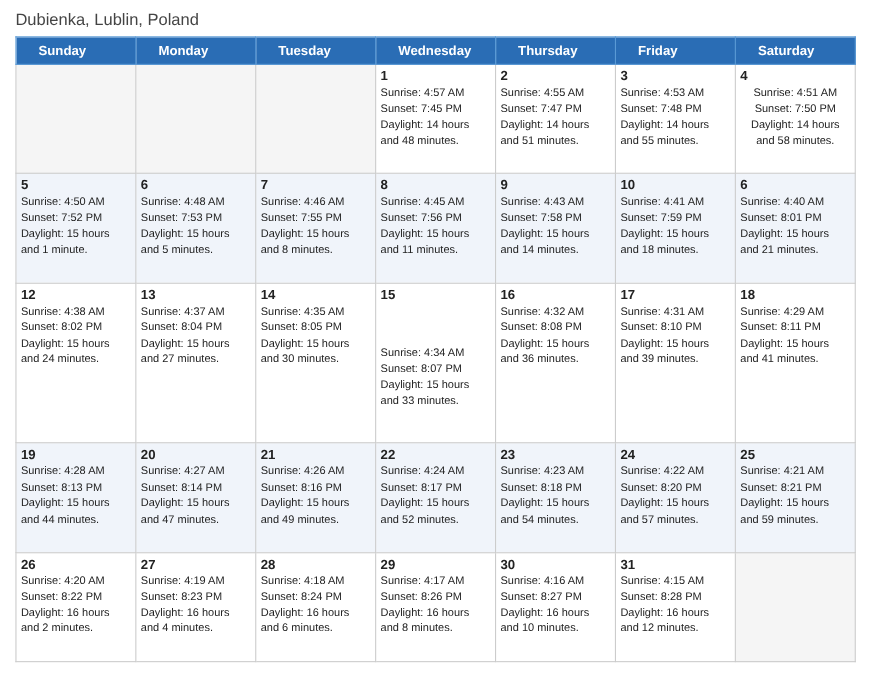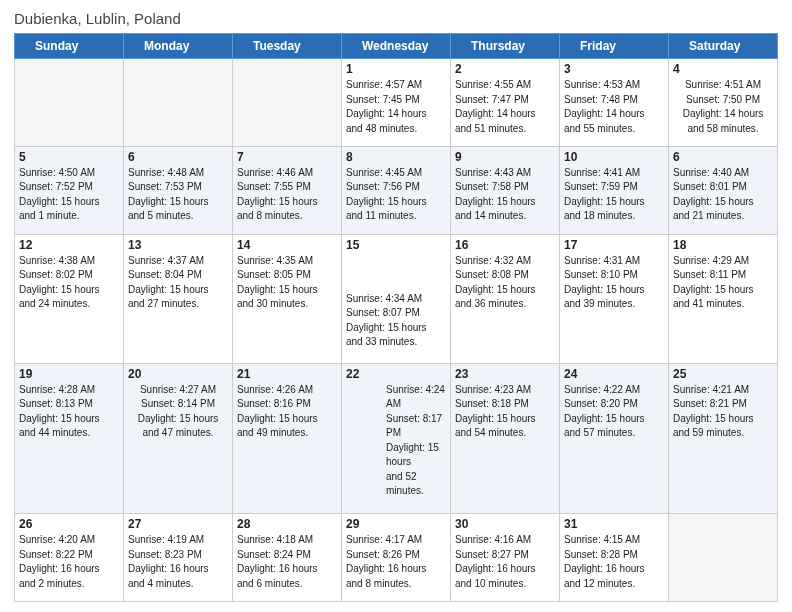--- a/index.html
+++ b/index.html
@@ -251,35 +251,35 @@
         <tr class="row-shaded">
           <td>
             <span class="day-number">19</span>
             <div class="day-info" style="white-space: pre-line;">Sunrise: 4:28 AM
 Sunset: 8:13 PM
 Daylight: 15 hours
 and 44 minutes.</div>
           </td>
           <td>
             <span class="day-number">20</span>
-            <div class="day-info" style="white-space: pre-line; text-align: center;">Sunrise: 4:27 AM
+            <div class="day-info" style="white-space: pre-line;">Sunrise: 4:27 AM
 Sunset: 8:14 PM
 Daylight: 15 hours
 and 47 minutes.</div>
           </td>
           <td>
             <span class="day-number">21</span>
             <div class="day-info" style="white-space: pre-line;">Sunrise: 4:26 AM
 Sunset: 8:16 PM
 Daylight: 15 hours
 and 49 minutes.</div>
           </td>
           <td>
             <span class="day-number">22</span>
-            <div class="day-info" style="white-space: pre-line; margin-left: 40px;">Sunrise: 4:24 AM
+            <div class="day-info" style="white-space: pre-line;">Sunrise: 4:24 AM
 Sunset: 8:17 PM
 Daylight: 15 hours
 and 52 minutes.</div>
           </td>
           <td>
             <span class="day-number">23</span>
             <div class="day-info" style="white-space: pre-line;">Sunrise: 4:23 AM
 Sunset: 8:18 PM
 Daylight: 15 hours
 and 54 minutes.</div>

